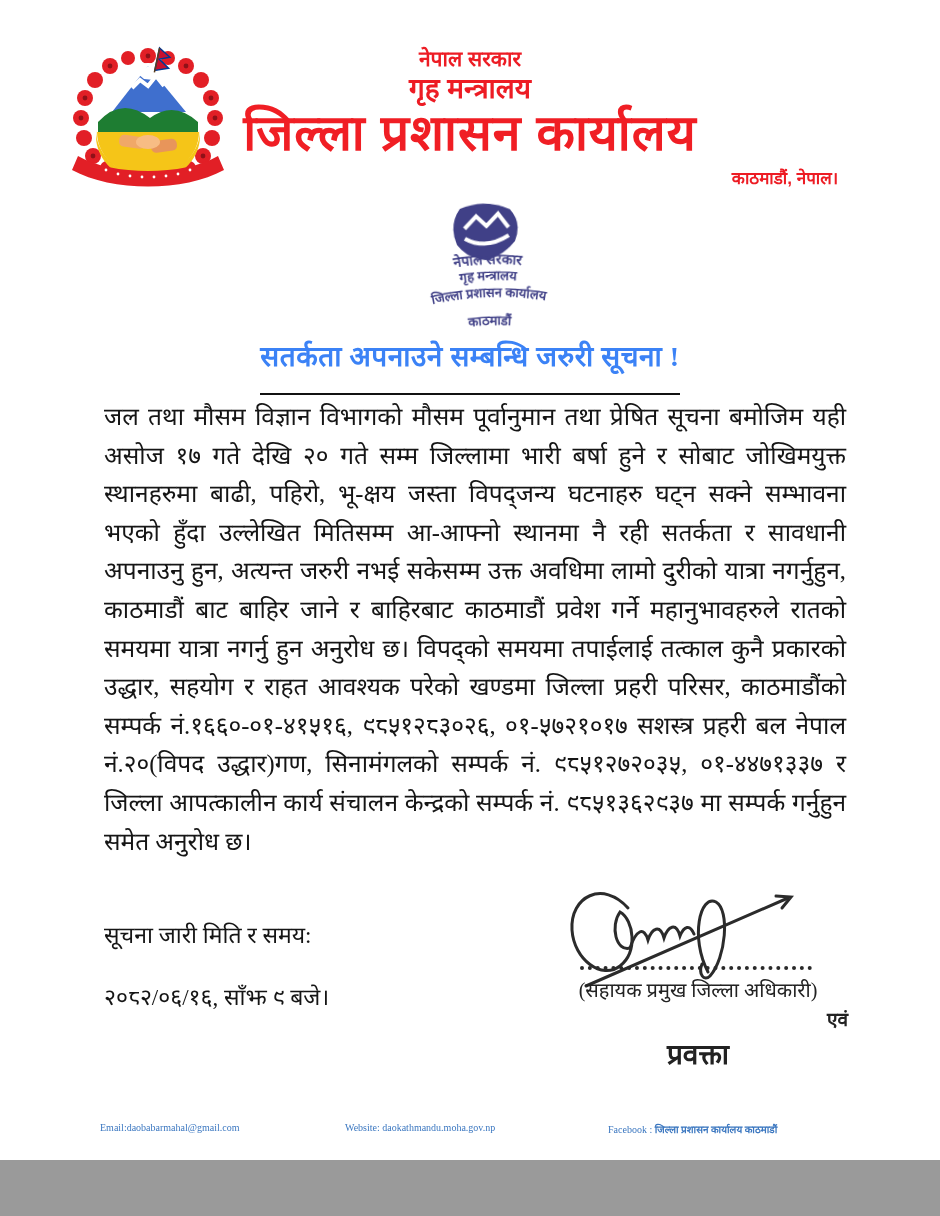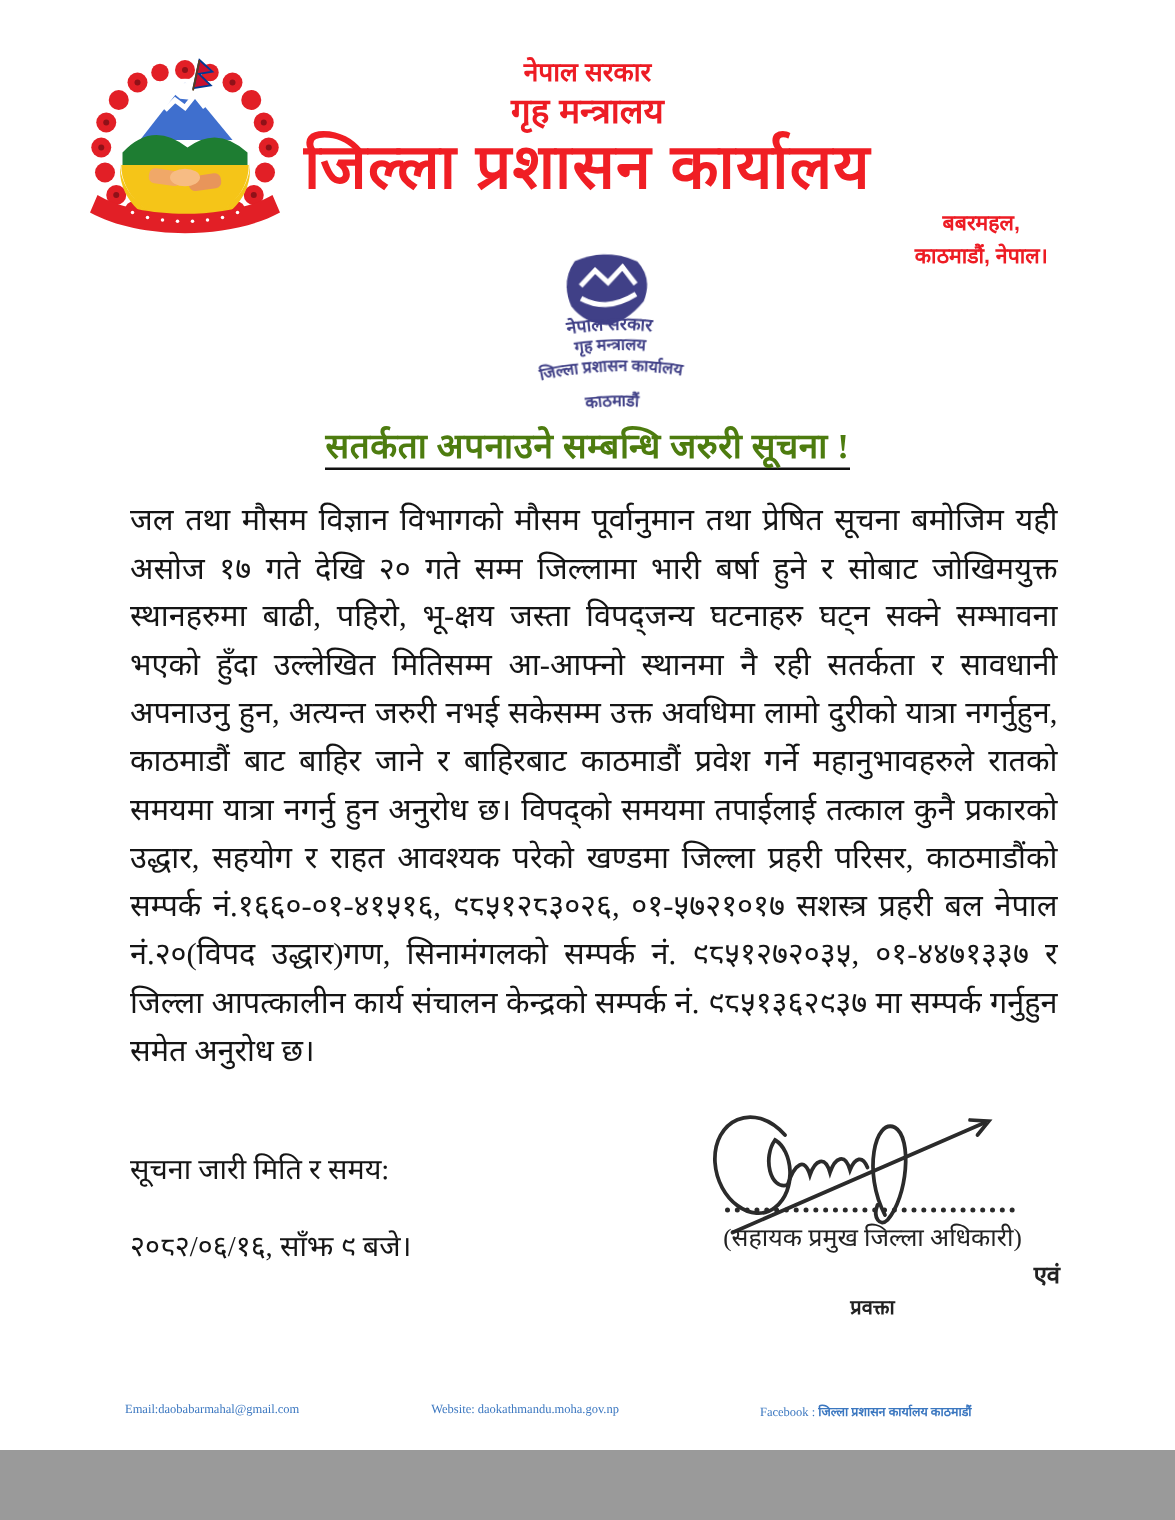--- a/index.html
+++ b/index.html
@@ -23,35 +23,35 @@
   .address{position:absolute;left:660px;top:166px;width:250px;text-align:center;
     font-family:"Liberation Sans","DejaVu Sans",sans-serif;font-weight:bold;
     font-size:17px;color:#ed1c24;line-height:1.5;}
   .logo{position:absolute;left:72px;top:46px;width:152px;height:142px;}
   
   .stamp{position:absolute;left:378px;top:202px;width:220px;height:138px;
     filter:blur(0.5px);opacity:0.93;transform:rotate(-2deg);}
   .stamp text{font-family:"Liberation Serif","DejaVu Serif",serif;font-weight:bold;}
   
   .title-wrap{position:absolute;left:0;top:336px;width:940px;text-align:center;}
-  .title-text{display:inline-block;font-size:28px;font-weight:bold;color:#4d7c0f;
-    border-bottom:2.5px solid #111;padding-bottom:0;letter-spacing:.5px;}
+  .title-text{display:inline-block;font-size:28px;font-weight:bold;color:#3b82f6;
+    border-bottom:2.5px solid #111;padding-bottom:19px;letter-spacing:.5px;}
   
   .body-text{position:absolute;left:104px;top:398px;width:742px;
     font-size:24.5px;line-height:38.6px;text-align:justify;color:#151515;}
   
   .issued{position:absolute;left:104px;top:918px;font-size:23px;color:#151515;}
   .issued .line1{margin-bottom:30px;}
   
   .sig-block{position:absolute;left:548px;top:868px;width:300px;height:200px;text-align:center;}
   .sig-scrawl{position:absolute;left:10px;top:0;width:270px;height:140px;}
   .sig-dots{position:absolute;left:32px;top:98px;width:232px;border-bottom:4px dotted #2a2a2a;}
   .sig-caption{position:absolute;left:0;top:108px;width:300px;font-size:20px;font-weight:normal;color:#222;}
   .sig-and{position:absolute;left:0;top:138px;width:300px;font-size:19px;font-weight:bold;color:#222;text-align:right;}
-  .sig-role{position:absolute;left:0;top:166px;width:300px;font-size:16px;font-weight:bold;color:#222;}
+  .sig-role{position:absolute;left:0;top:166px;width:300px;font-size:28px;font-weight:bold;color:#222;}
   
   .footer{position:absolute;left:0;top:1120px;width:940px;height:30px;
     font-family:Liberation Serif, serif;font-size:10px;color:#3b77c0;}
   .footer .email{position:absolute;left:100px;top:2px;}
   .footer .website{position:absolute;left:345px;top:2px;}
   .footer .facebook{position:absolute;left:608px;top:2px;}
   .footer b{font-weight:bold;}
 </style>
 </head>
 <body>
@@ -125,21 +125,20 @@
       <line x1="0" y1="2" x2="0" y2="27" stroke="#5a3d1e" stroke-width="1.5"></line>
     </g>
   </svg>
 
   <div class="hdr-center">
     <div class="gov-line">नेपाल सरकार</div>
     <div class="ministry-line">गृह मन्त्रालय</div>
     <div class="office-line">जिल्ला प्रशासन कार्यालय</div>
   </div>
   <div class="address">
-    <div>बबरमहल,</div>
     <div>काठमाडौं, नेपाल।</div>
   </div>
 
   <svg class="stamp" viewBox="0 0 220 138" aria-hidden="true">
     <defs>
       <path id="arc1" d="M 40,72 Q 110,52 180,72" fill="none"></path>
       <path id="arc2" d="M 30,90 Q 110,66 190,90" fill="none"></path>
       <path id="arc3" d="M 14,110 Q 110,80 206,110" fill="none"></path>
       <path id="arc4" d="M 65,128 Q 110,118 155,128" fill="none"></path>
     </defs>

